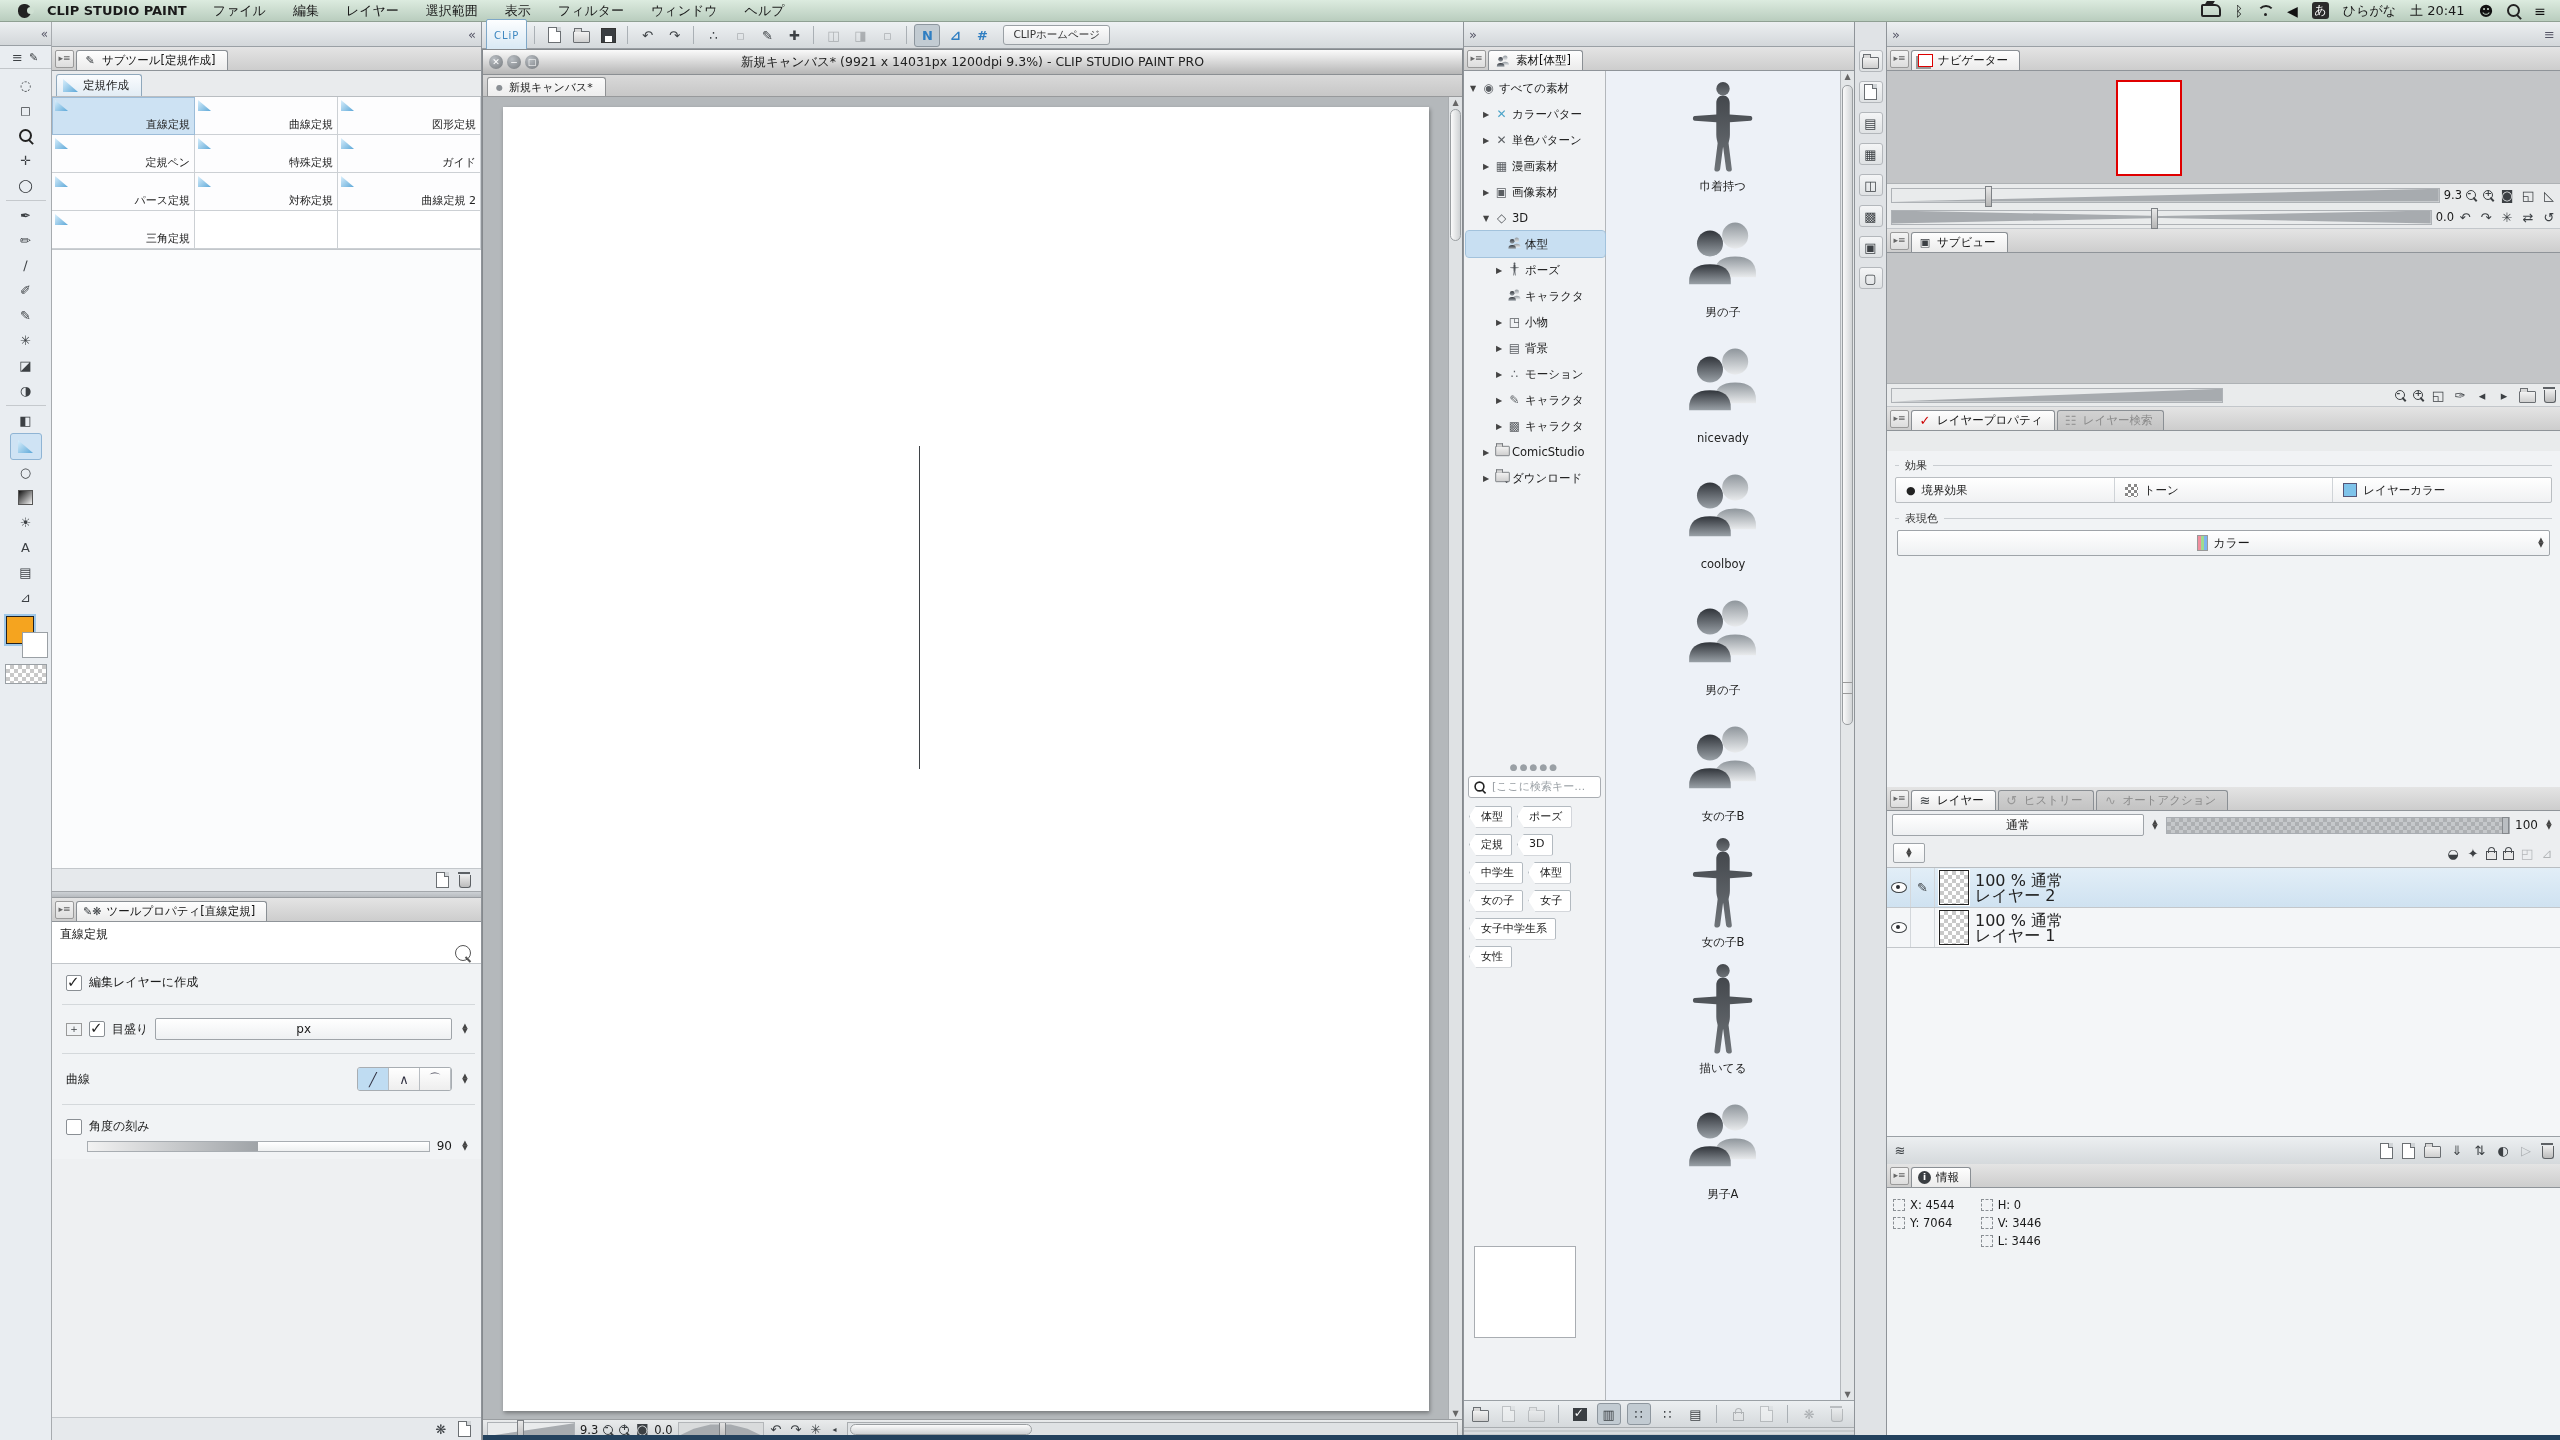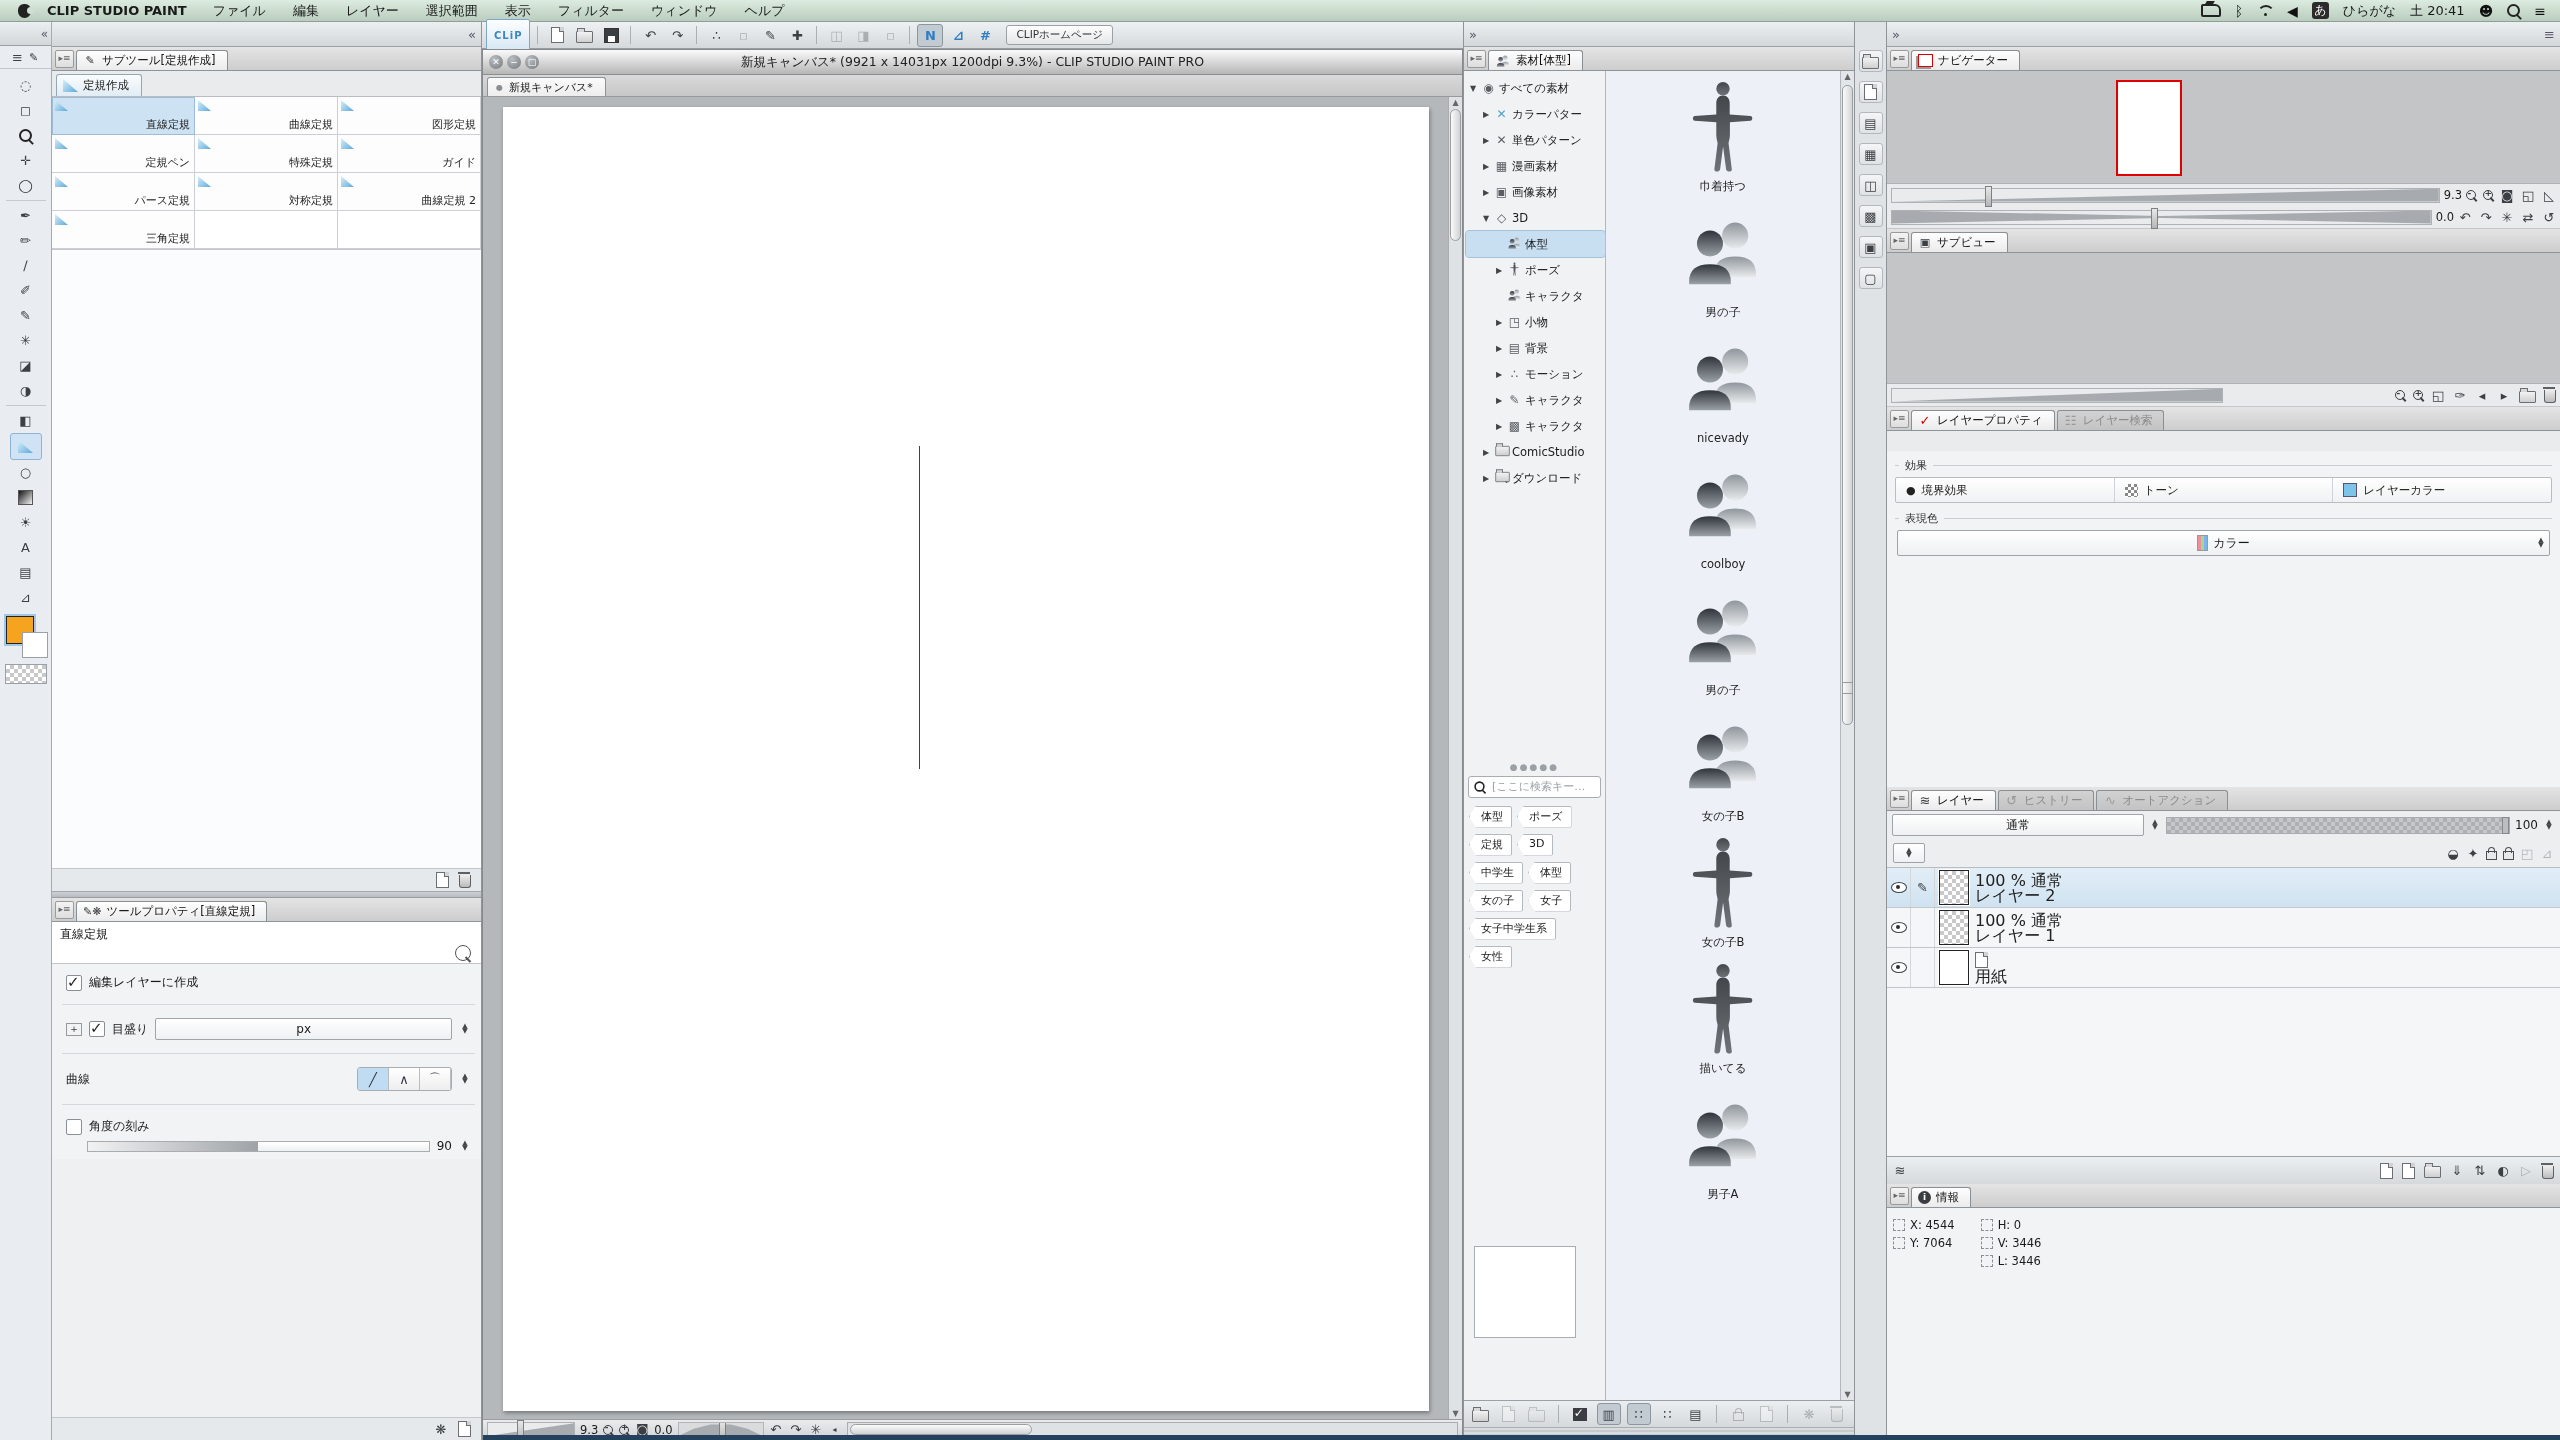--- a/index.html
+++ b/index.html
@@ -106,21 +106,21 @@
   .tp-row{display:flex;align-items:center;gap:7px;font-size:12px;}
   .tp-sep{height:1px;background:#d4d8db;margin:0 -4px;}
   .curve-btns{display:flex;margin-left:auto;border:1px solid #a8adb2;border-radius:3px;overflow:hidden;}
   .curve-btn{width:30px;height:22px;display:flex;align-items:center;justify-content:center;background:linear-gradient(#fff,#eee);border-right:1px solid #b8bdc2;font-size:13px;color:#334;}
   .curve-btn.selected{background:#bfdcf2;}
   .slider-track{flex:1;height:9px;border:1px solid #a8adb2;background:linear-gradient(#fff,#eef0f1);position:relative;}
   .slider-fill{position:absolute;left:0;top:0;bottom:0;width:50%;background:linear-gradient(90deg,#f2f2f2,#9fa3a7);}
   
   .canvas-col{grid-row:2;display:flex;flex-direction:column;min-height:0;background:#cdd1d4;}
   .app-toolbar{height:26px;flex:0 0 auto;display:flex;align-items:center;gap:3px;background:linear-gradient(#eef1f3,#d5d9dc);border-bottom:1px solid #989da2;padding:0 4px;}
-  .clip-logo{height:18px;padding:6px 7px;border:1px solid #7fa8c8;border-radius:2px;color:#3d87c0;font-weight:bold;font-size:10px;letter-spacing:1px;display:flex;align-items:center;background:linear-gradient(#fdfeff,#d7e8f4);}
+  .clip-logo{height:18px;padding:6px 7px;border:1px solid #7fa8c8;border-radius:2px;color:#3d87c0;font-weight:normal;font-size:10px;letter-spacing:1px;display:flex;align-items:center;background:linear-gradient(#fdfeff,#d7e8f4);}
   .tb-group-sep{width:1px;height:18px;background:#aab0b5;margin:0 4px;}
   .homepage-btn{margin-left:6px;height:18px;padding:0 9px;border:1px solid #9aa0a5;border-radius:3px;background:linear-gradient(#fdfdfd,#e4e6e8);font-size:10.5px;color:#333;display:flex;align-items:center;}
   .canvas-window{flex:1 1 auto;display:flex;flex-direction:column;border:1px solid #85898d;margin:0;min-height:0;background:#c6cacd;}
   .cw-titlebar{height:24px;flex:0 0 auto;background:linear-gradient(#fafafa,#b6b6b6);border-bottom:1px solid #8b8f93;display:flex;align-items:center;position:relative;padding:0 6px;}
   .win-btn{width:14px;height:14px;border-radius:50%;background:radial-gradient(circle at 35% 30%,#b9bec3,#75797d);color:#fff;font-size:9px;line-height:14px;text-align:center;margin-right:4px;}
   .cw-title{position:absolute;left:0;right:0;text-align:center;font-size:12.5px;color:#222;pointer-events:none;}
   .cw-tabbar{height:21px;flex:0 0 auto;background:linear-gradient(#d9d9d9,#c7c7c7);border-bottom:1px solid #97999b;display:flex;align-items:flex-end;padding:0 4px;}
   .cw-tab{display:flex;align-items:center;gap:6px;height:18px;padding:0 12px 0 8px;background:linear-gradient(#fbfbfb,#ededed);border:1px solid #8f9193;border-bottom:none;border-radius:3px 3px 0 0;font-size:11px;}
   .cw-area{flex:1 1 auto;position:relative;background:#b4b8bb;min-height:0;}
   .page{position:absolute;left:20px;right:33px;top:10px;bottom:8px;background:#fff;box-shadow:1px 2px 4px rgba(0,0,0,.35);}
@@ -1220,31 +1220,20 @@
           <span class="lr-cell">
             <span class="ic-eye"></span>
           </span>
           <span class="lr-cell"></span>
           <span class="lr-thumb checker"></span>
           <span class="lr-text">
             <span>100 % 通常</span>
             <span>レイヤー 1</span>
           </span>
         </div>
-        <div class="layer-row">
-          <span class="lr-cell">
-            <span class="ic-eye"></span>
-          </span>
-          <span class="lr-cell"></span>
-          <span class="lr-thumb" style="background: rgb(255, 255, 255);"></span>
-          <span class="lr-text">
-            <span class="ic-page" style="margin-bottom: 1px;"></span>
-            <span>用紙</span>
-          </span>
-        </div>
       </div>
     <div class="layers-filler"></div>
     <div class="layers-bottom">
       <span class="gi">≋</span>
       <span id="layers-bottom-icons" class="ml-auto" style="display:flex;align-items:center;gap:9px;">
           <span class="ic-page"></span>
           <span class="ic-page"></span>
           <span class="ic-folder"></span>
           <span class="gi">⇓</span>
           <span class="gi">⇅</span>

